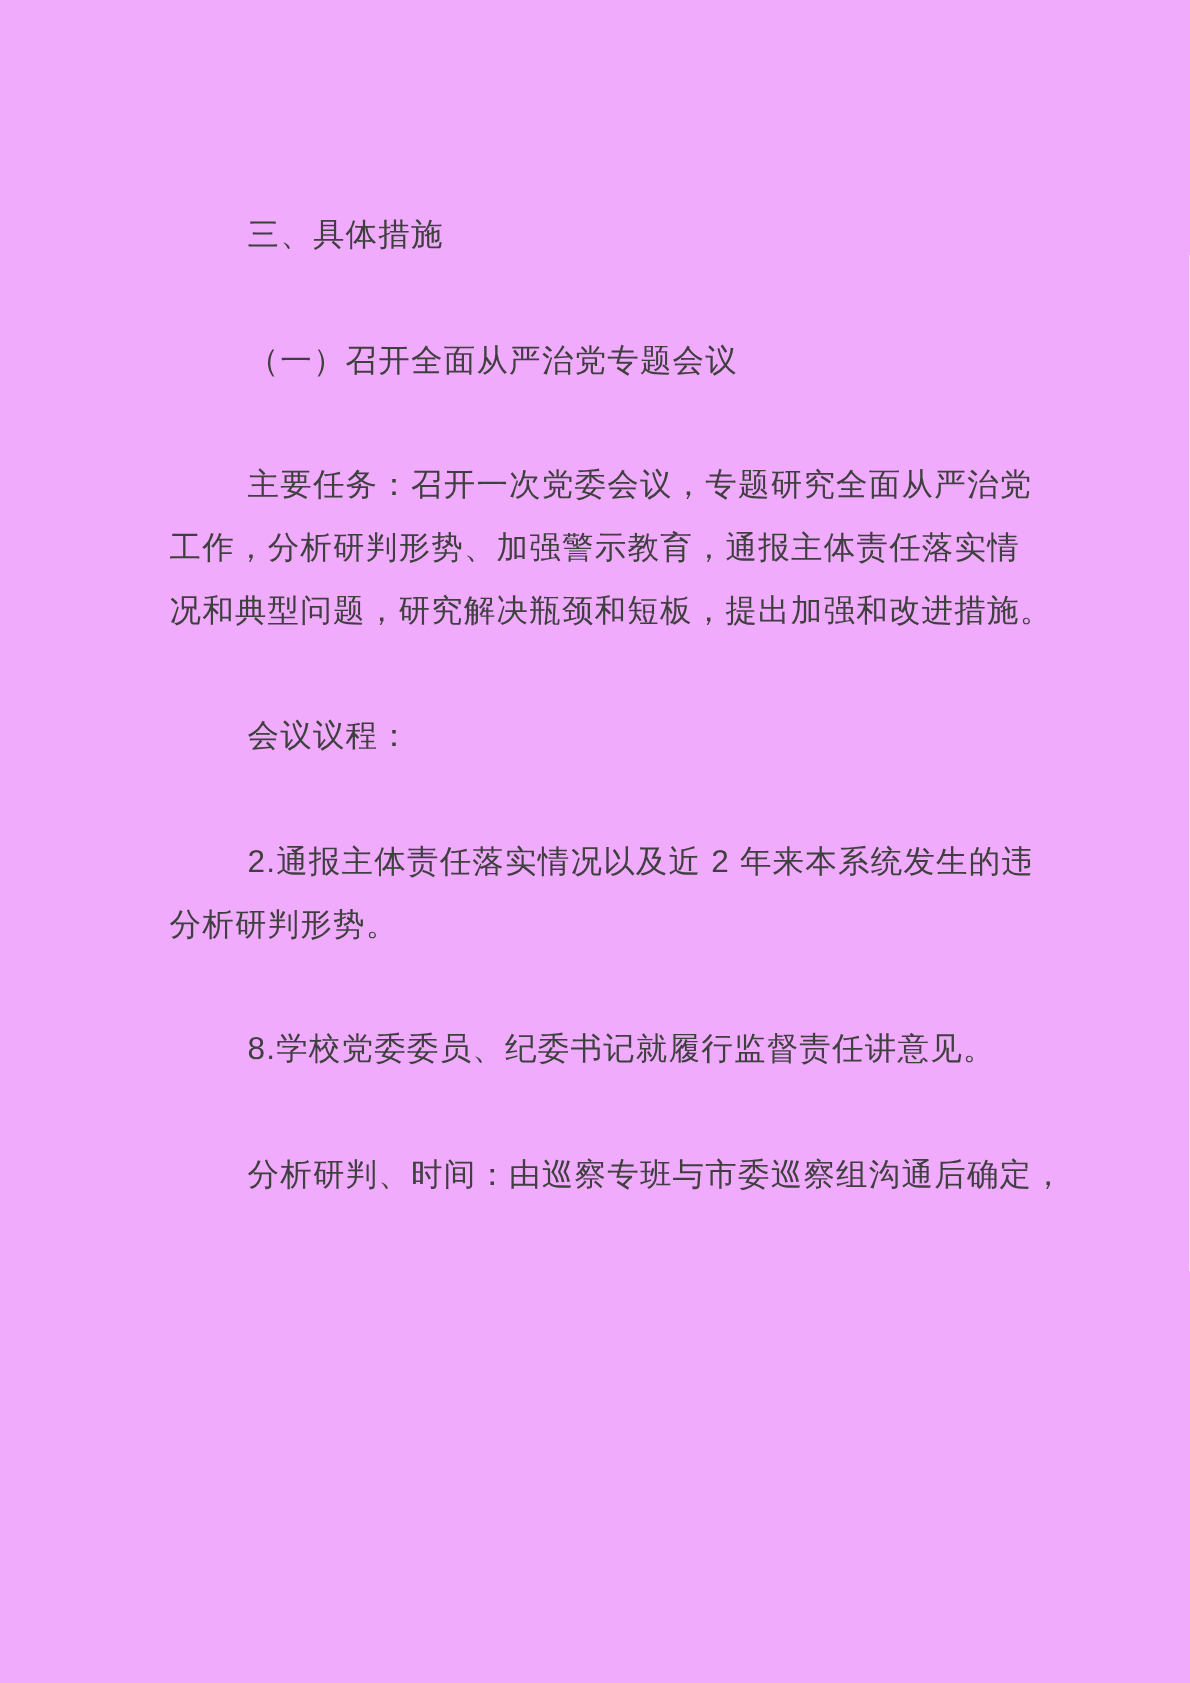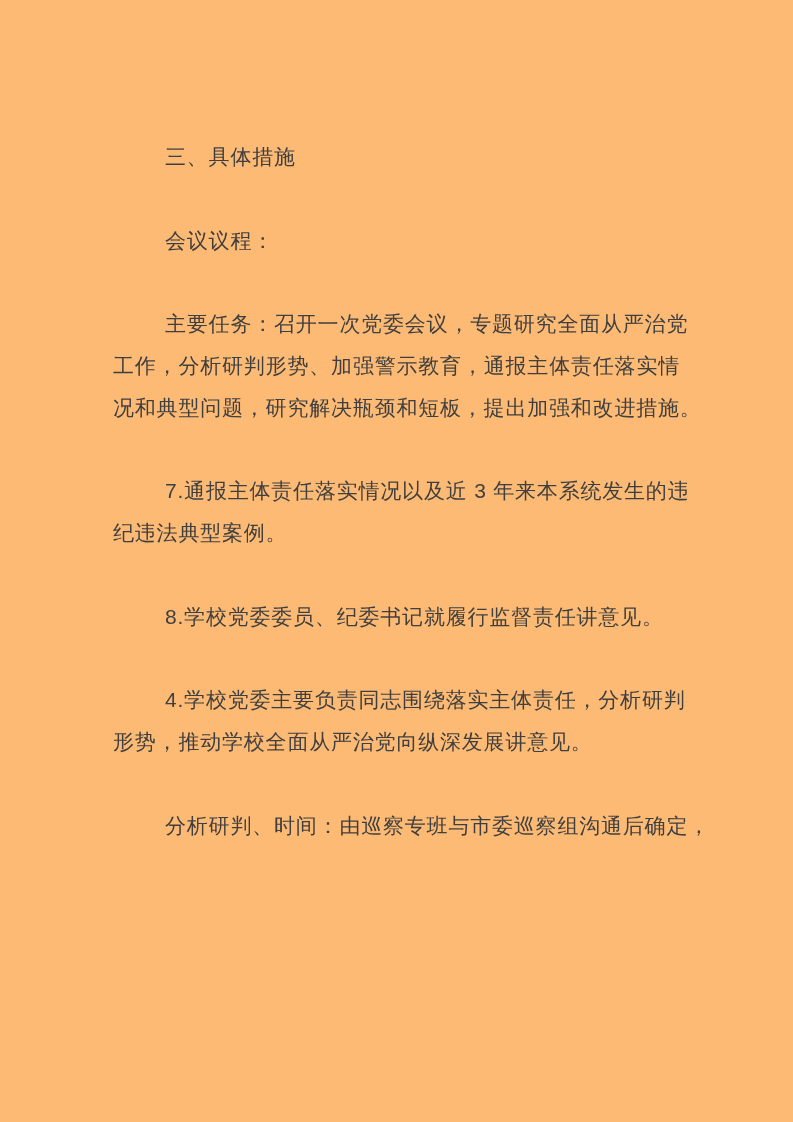--- a/index.html
+++ b/index.html
@@ -4,21 +4,21 @@
 <style>
   html, body {
     margin: 0;
     padding: 0;
     background: #ffffff;
   }
   .page {
     position: relative;
     width: 793px;
     height: 1122px;
-    background: #fdba74;
+    background: #f0abfc;
     overflow: hidden;
     font-family: "Liberation Sans", "DejaVu Sans", sans-serif;
   }
   .content {
     position: absolute;
     left: 113px;
     top: 136px;
     width: 567px;
     color: #3f3f3f;
     font-size: 21px;
@@ -42,44 +42,43 @@
 </head>
 <body>
 
 <div class="page">
   <div class="content">
 
     <div class="para">
       <div class="line indent">三、具体措施</div>
     </div>
 
-
     <div class="para">
-      <div class="line indent">会议议程：</div>
+      <div class="line indent">（一）召开全面从严治党专题会议</div>
     </div>
 
     <div class="para">
       <div class="line indent stretch">主要任务：召开一次党委会议，专题研究全面从严治党</div>
       <div class="line stretch">工作，分析研判形势、加强警示教育，通报主体责任落实情</div>
       <div class="line">况和典型问题，研究解决瓶颈和短板，提出加强和改进措施。</div>
     </div>
 
+    <div class="para">
+      <div class="line indent">会议议程：</div>
+    </div>
+
 
     <div class="para">
-      <div class="line indent stretch">7.通报主体责任落实情况以及近 3 年来本系统发生的违</div>
-      <div class="line">纪违法典型案例。</div>
+      <div class="line indent stretch">2.通报主体责任落实情况以及近 2 年来本系统发生的违</div>
+      <div class="line">分析研判形势。</div>
     </div>
 
     <div class="para">
       <div class="line indent">8.学校党委委员、纪委书记就履行监督责任讲意见。</div>
     </div>
 
-    <div class="para">
-      <div class="line indent stretch">4.学校党委主要负责同志围绕落实主体责任，分析研判</div>
-      <div class="line">形势，推动学校全面从严治党向纵深发展讲意见。</div>
-    </div>
 
     <div class="para">
       <div class="line indent">分析研判、时间：由巡察专班与市委巡察组沟通后确定，</div>
     </div>
 
   </div>
 </div>
 
 </body></html>

